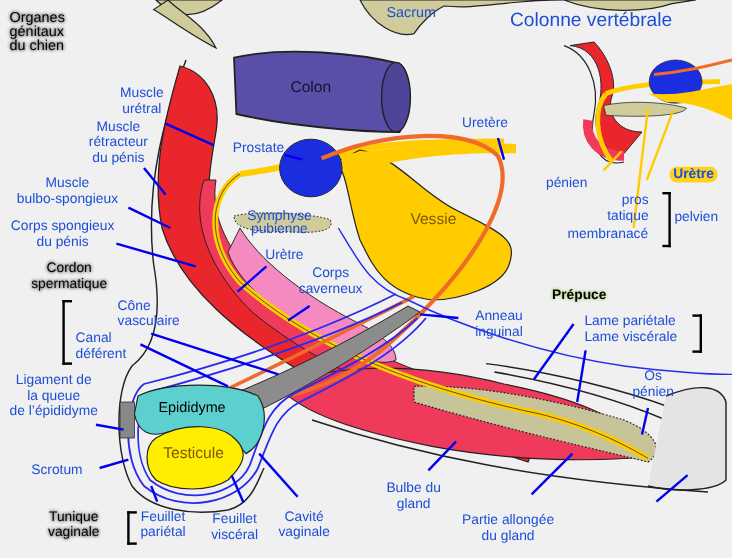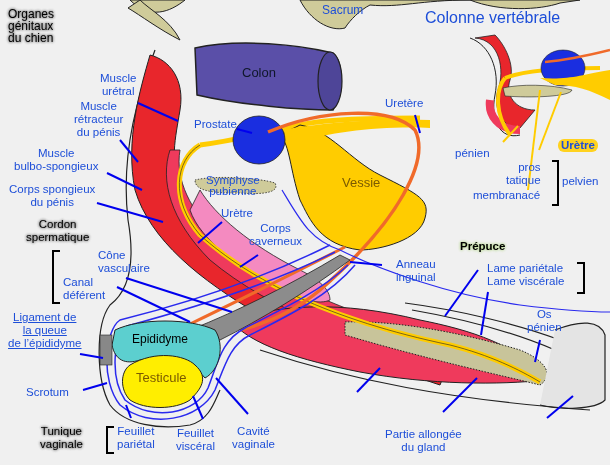--- a/index.html
+++ b/index.html
@@ -165,21 +165,21 @@
   <div class="bracket left" style="left:52px;top:250px;width:6px;height:50px;"></div>
   <div class="lbl l" style="left:66px;top:249px;margin-left:32px;">
     <div>Cône</div>
     <div>vasculaire</div>
   </div>
   <div class="lbl l" style="left:63px;top:276px;">
     <div>Canal</div>
     <div>déférent</div>
   </div>
 
-  <div class="lbl" style="left:8px;top:311px;text-decoration:underline;">
+  <div class="lbl" style="left:8px;top:311px;">
     <div>Ligament de</div>
     <div>la queue</div>
     <div>de l’épididyme</div>
   </div>
 
   <div class="lbl inner" style="left:132px;top:333px;color:#000;font-size:12px;">Epididyme</div>
   <div class="lbl inner-dark" style="left:136px;top:371px;">Testicule</div>
 
   <div class="lbl" style="left:26px;top:386px;">Scrotum</div>
 
@@ -223,20 +223,24 @@
     <div>Lame pariétale</div>
     <div>Lame viscérale</div>
   </div>
   <div class="bracket right" style="left:577px;top:262px;width:6px;height:28px;"></div>
 
   <div class="lbl" style="left:527px;top:308px;">
     <div>Os</div>
     <div>pénien</div>
   </div>
 
+  <div class="lbl" style="left:322px;top:401px;">
+    <div>Bulbe du</div>
+    <div>gland</div>
+  </div>
   <div class="lbl" style="left:385px;top:428px;">
     <div>Partie allongée</div>
     <div>du gland</div>
   </div>
 
   <div class="lbl hl-yellow" style="left:558px;top:139px;">Urètre</div>
   <div class="lbl" style="left:455px;top:147px;">pénien</div>
   <div class="lbl r" style="left:506px;top:161px;">
     <div>pros</div>
     <div>tatique</div>

